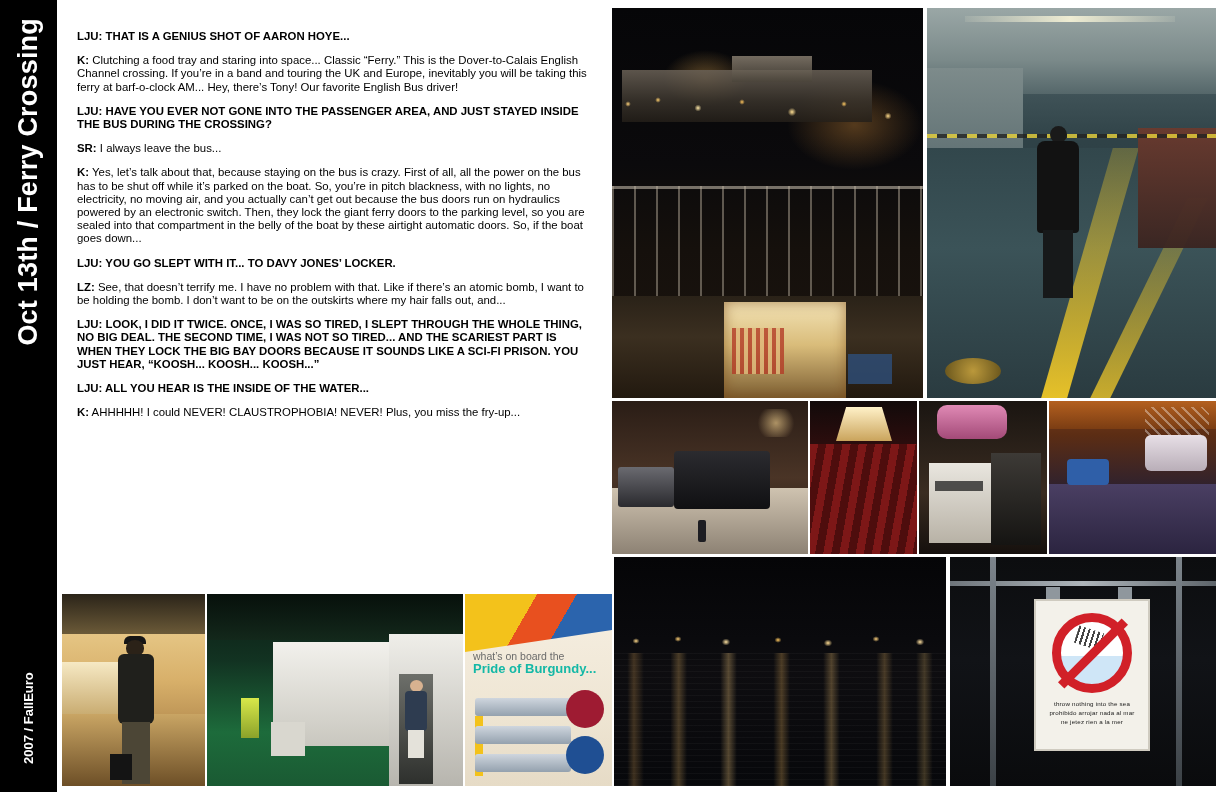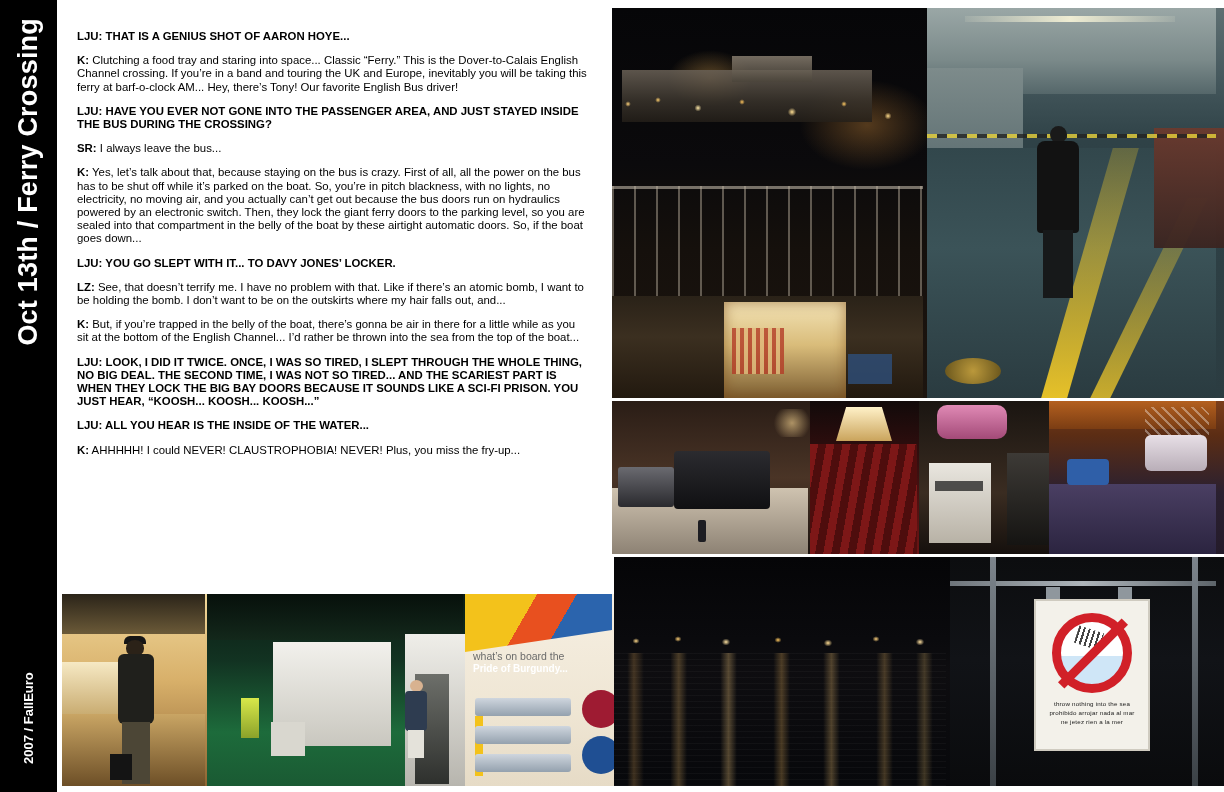--- a/index.html
+++ b/index.html
@@ -94,21 +94,20 @@
   }
   .line.caps .body {
     font-weight: bold;
   }
 
   
   .photo {
     position: absolute;
     overflow: hidden;
     background: #111;
-    padding-left: 16px;
   }
 
   
   #p1 { left: 612px; top: 8px; width: 311px; height: 390px; }
   #p1 .sky {
     position: absolute; inset: 0;
     background:
       radial-gradient(60px 40px at 30% 18%, rgba(255,190,90,0.35), rgba(0,0,0,0) 70%),
       radial-gradient(90px 60px at 78% 30%, rgba(255,170,70,0.30), rgba(0,0,0,0) 75%),
       linear-gradient(180deg, #060608 0%, #0b0a0c 40%, #15100c 62%, #1d150f 100%);
@@ -275,21 +274,21 @@
   
   #p9 { left: 465px; top: 594px; width: 147px; height: 192px; }
   #p9 .bg { position:absolute; inset:0; background: linear-gradient(180deg, #f6efe2 0%, #efe6d4 60%, #e6dbc6 100%); }
   #p9 .sail {
     position:absolute; left:0; top:0; width:147px; height:58px;
     background:
       linear-gradient(120deg, #f3c21b 0 40%, #e8501f 40% 62%, #2b64ad 62% 100%);
     clip-path: polygon(0 0, 100% 0, 100% 62%, 0 100%);
   }
   #p9 .ttl1 { position:absolute; left:8px; top:56px; font-size:10.5px; color:#6b6b6b; }
-  #p9 .ttl2 { position:absolute; left:8px; top:68px; font-size:10px; font-weight:bold; color:#ffffff; line-height:14px; width:132px;}
+  #p9 .ttl2 { position:absolute; left:8px; top:68px; font-size:13px; font-weight:bold; color:#14b8a6; line-height:14px; width:132px;}
   #p9 .ship1 { position:absolute; left:10px; top:104px; width:96px; height:18px; background: linear-gradient(180deg, #cfd6de, #94a1ae); border-radius:3px; }
   #p9 .ship2 { position:absolute; left:10px; top:132px; width:96px; height:18px; background: linear-gradient(180deg, #cfd6de, #94a1ae); border-radius:3px; }
   #p9 .ship3 { position:absolute; left:10px; top:160px; width:96px; height:18px; background: linear-gradient(180deg, #cfd6de, #94a1ae); border-radius:3px; }
   #p9 .dot1, #p9 .dot2 { position:absolute; right:8px; width:38px; height:38px; border-radius:50%; background:#9e1b32; }
   #p9 .dot1 { top:96px; }
   #p9 .dot2 { top:142px; background:#1f4f93; }
   #p9 .blk { position:absolute; left:10px; top:122px; width:8px; height:60px; background:#f3c21b; }
 
   
   #p10 { left: 614px; top: 557px; width: 332px; height: 229px; }
@@ -387,24 +386,20 @@
       <span class="spk">K:</span>
       <span class="body">Yes, let’s talk about that, because staying on the bus is crazy. First of all, all the power on the bus has to be shut off while it’s parked on the boat. So, you’re in pitch blackness, with no lights, no electricity, no moving air, and you actually can’t get out because the bus doors run on hydraulics powered by an electronic switch. Then, they lock the giant ferry doors to the parking level, so you are sealed into that compartment in the belly of the boat by these airtight automatic doors. So, if the boat goes down...</span>
     </p>
     <p class="line caps">
       <span class="spk">LJU:</span>
       <span class="body">YOU GO SLEPT WITH IT... TO DAVY JONES’ LOCKER.</span>
     </p>
     <p class="line">
       <span class="spk">LZ:</span>
       <span class="body">See, that doesn’t terrify me. I have no problem with that. Like if there’s an atomic bomb, I want to be holding the bomb. I don’t want to be on the outskirts where my hair falls out, and...</span>
-    </p>
-    <p class="line">
-      <span class="spk">K:</span>
-      <span class="body">But, if you’re trapped in the belly of the boat, there’s gonna be air in there for a little while as you sit at the bottom of the English Channel... I’d rather be thrown into the sea from the top of the boat...</span>
     </p>
     <p class="line caps">
       <span class="spk">LJU:</span>
       <span class="body">LOOK, I DID IT TWICE. ONCE, I WAS SO TIRED, I SLEPT THROUGH THE WHOLE THING, NO BIG DEAL. THE SECOND TIME, I WAS NOT SO TIRED... AND THE SCARIEST PART IS WHEN THEY LOCK THE BIG BAY DOORS BECAUSE IT SOUNDS LIKE A SCI-FI PRISON. YOU JUST HEAR, “KOOSH... KOOSH... KOOSH...”</span>
     </p>
     <p class="line caps">
       <span class="spk">LJU:</span>
       <span class="body">ALL YOU HEAR IS THE INSIDE OF THE WATER...</span>
     </p>
     <p class="line">

